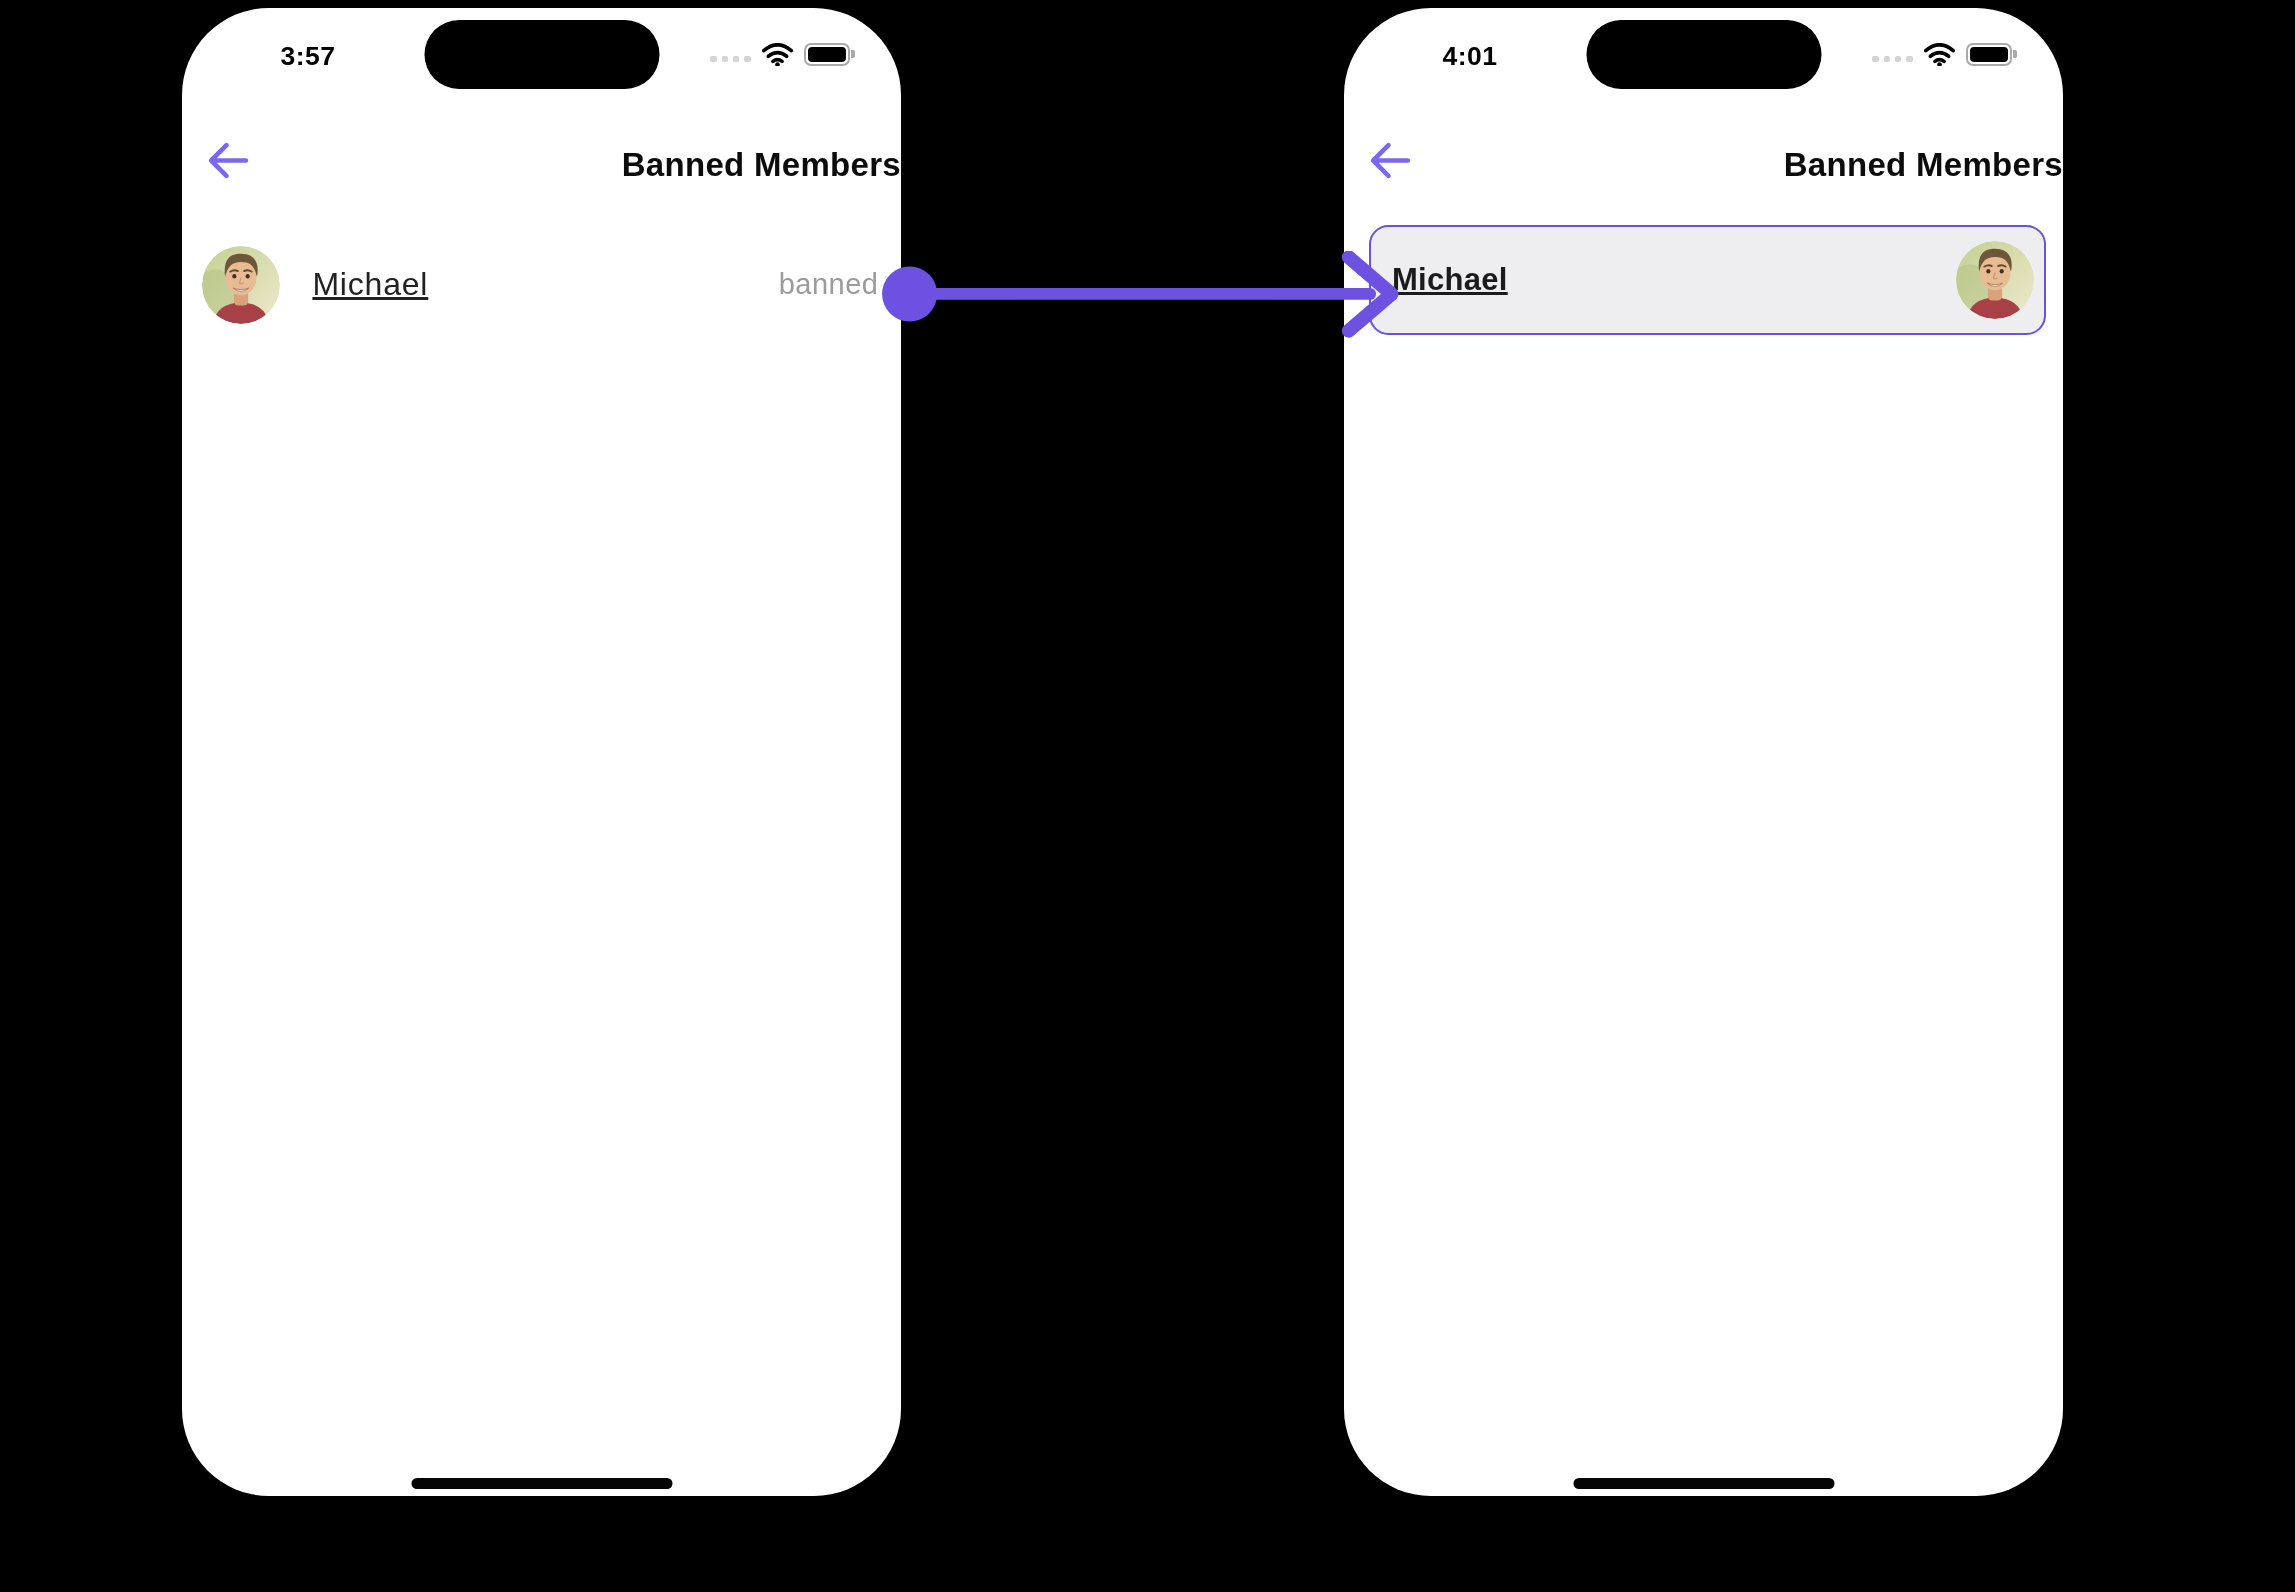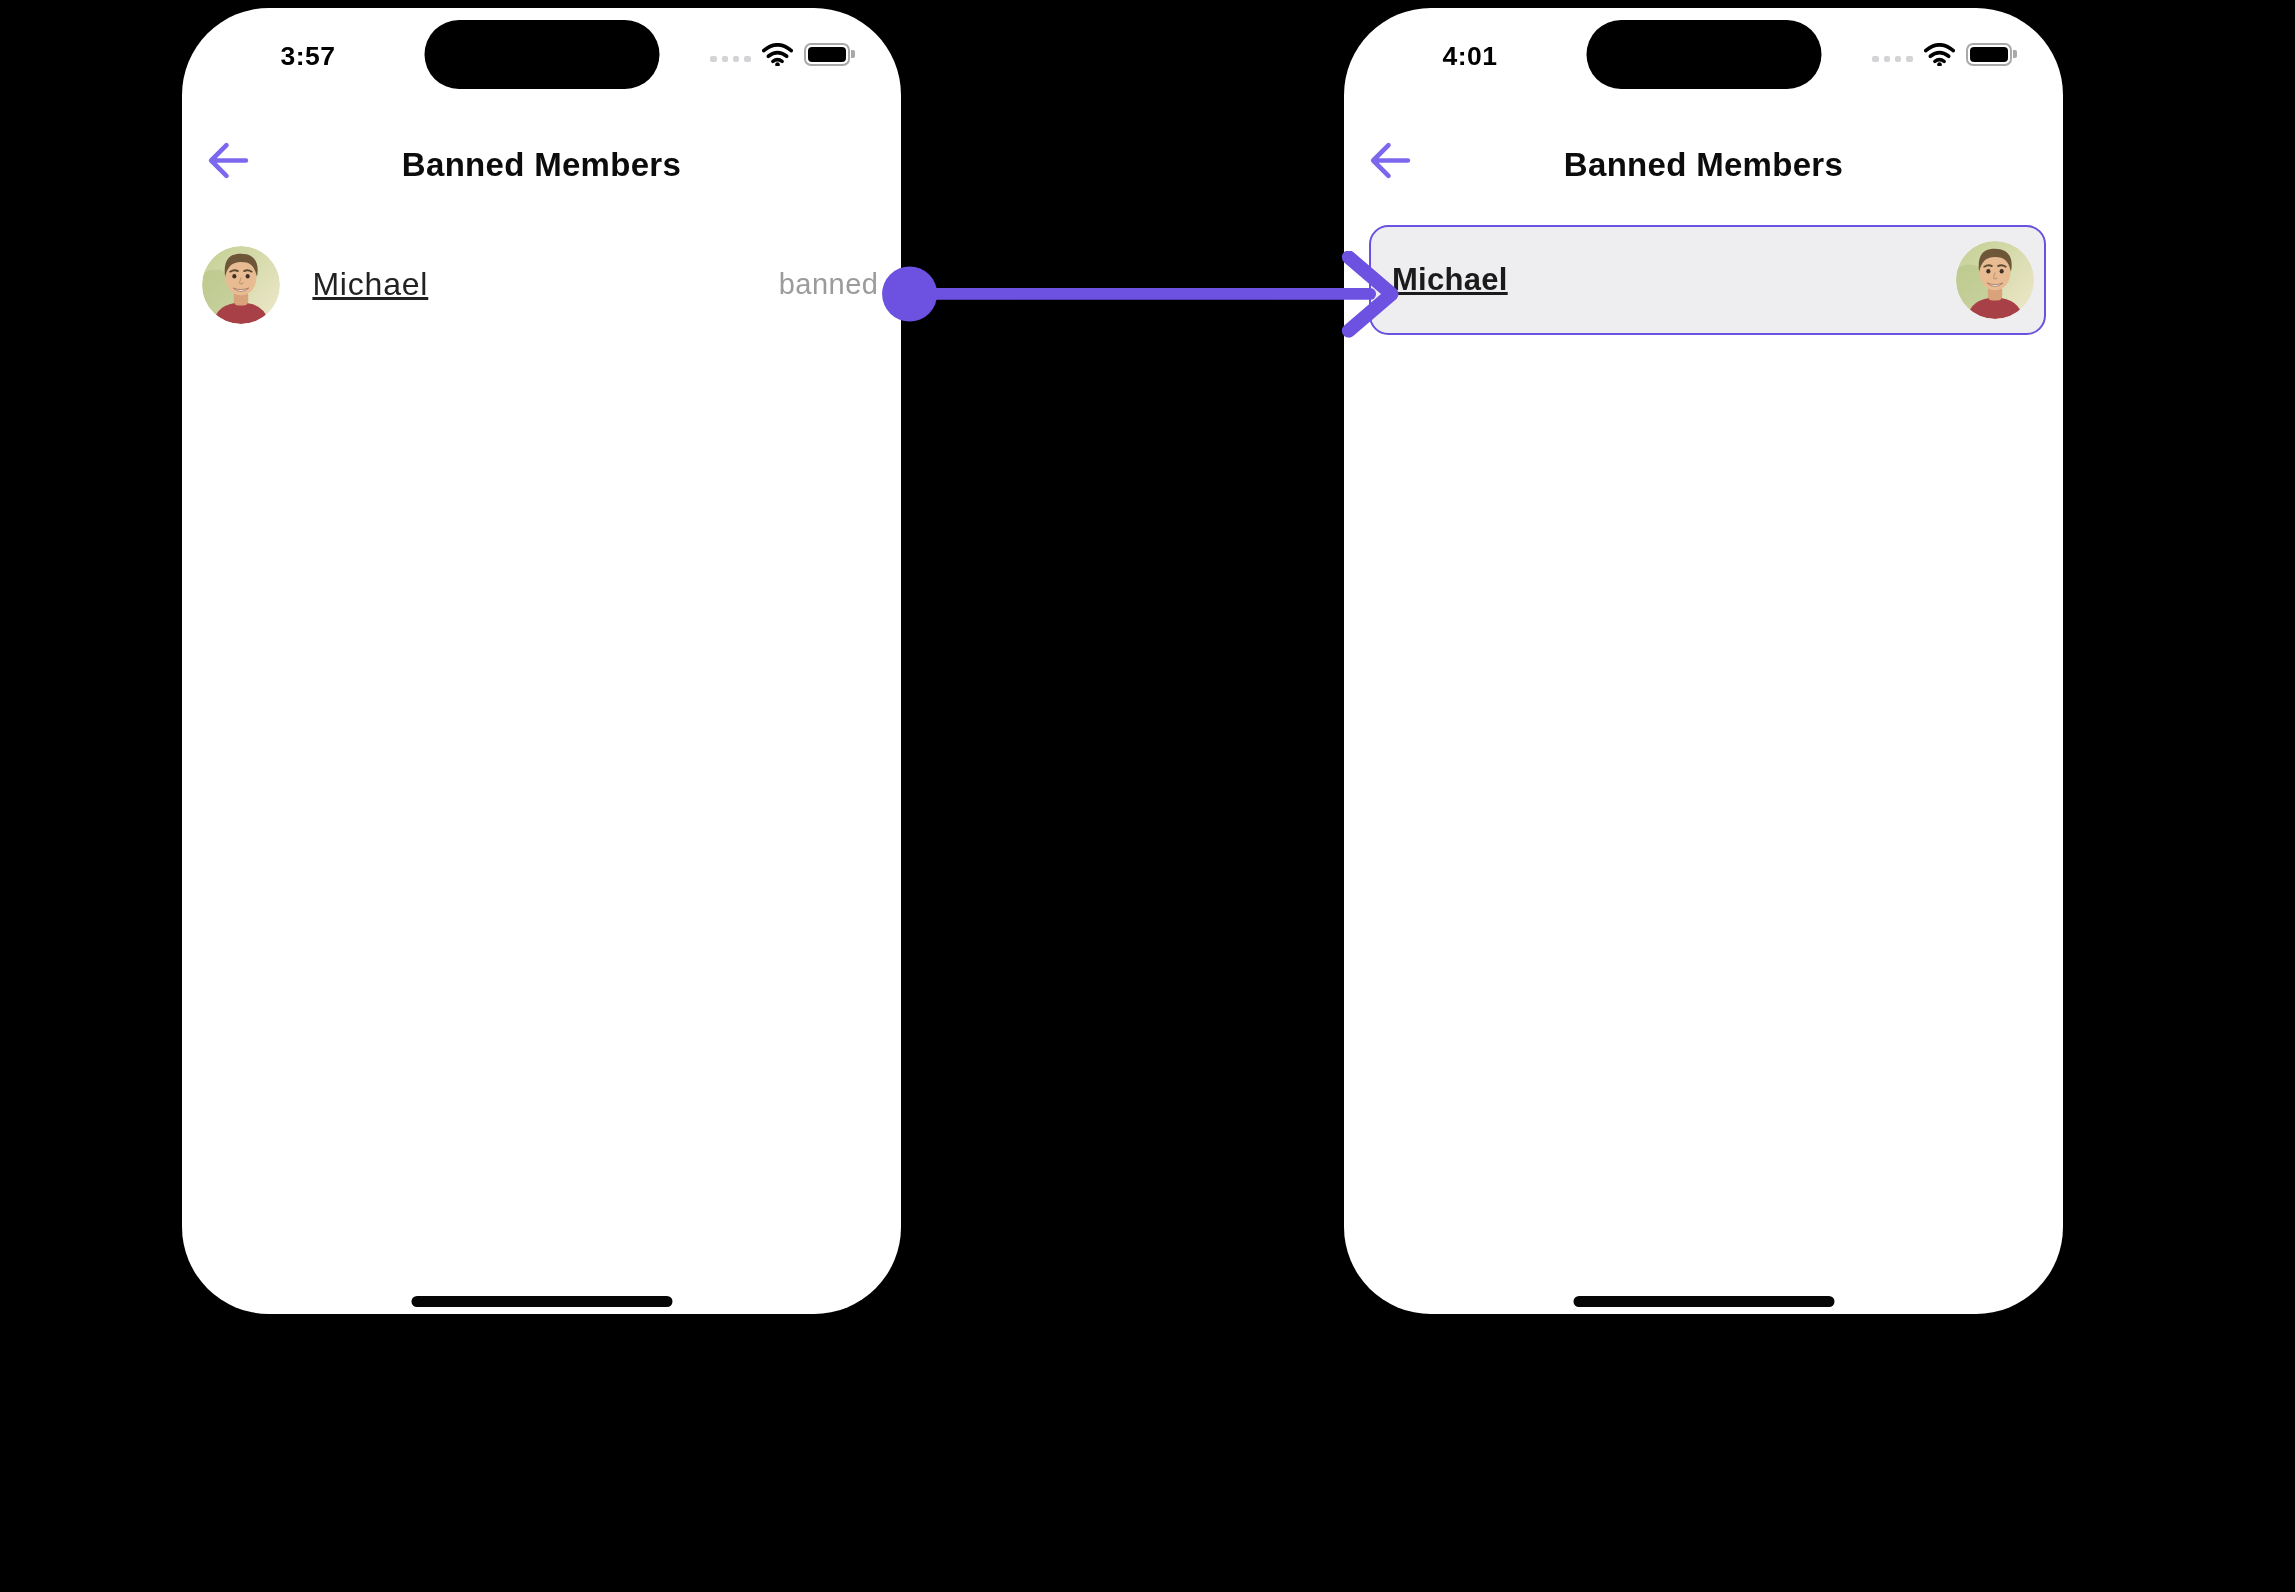--- a/index.html
+++ b/index.html
@@ -7,21 +7,21 @@
     width: 2295px; height: 1593px;
     background: #000000;
     font-family: "Liberation Sans", sans-serif;
     overflow: hidden;
   }
   .stage { position: relative; width: 2295px; height: 1593px; }
 
   
   .phone {
     position: absolute; top: 7.7px;
-    width: 719px; height: 1306px;
+    width: 719px; height: 1488px;
     background: #ffffff;
     border-radius: 87px;
     overflow: hidden;
   }
   .phone.left  { left: 182px; }
   .phone.right { left: 1344px; }
 
   
   .time {
     position: absolute; top: 33px; left: 66px; width: 120px;
@@ -53,21 +53,21 @@
 
   
   .back-btn {
     position: absolute; left: 20.4px; top: 129px;
     width: 51px; height: 47px;
     display: flex; align-items: center; justify-content: center;
     background: none; border: none; padding: 0; cursor: pointer;
   }
   .nav-title {
     position: absolute; left: 0; right: 0; top: 138px;
-    text-align: center;
+    text-align: right;
     font-size: 33px; font-weight: 600; color: #0c0c0c;
     letter-spacing: 0.3px;
   }
 
   
   .member-row {
     position: absolute; left: 0; right: 0; top: 238px; height: 78px;
     display: flex; align-items: center;
     cursor: pointer;
   }

